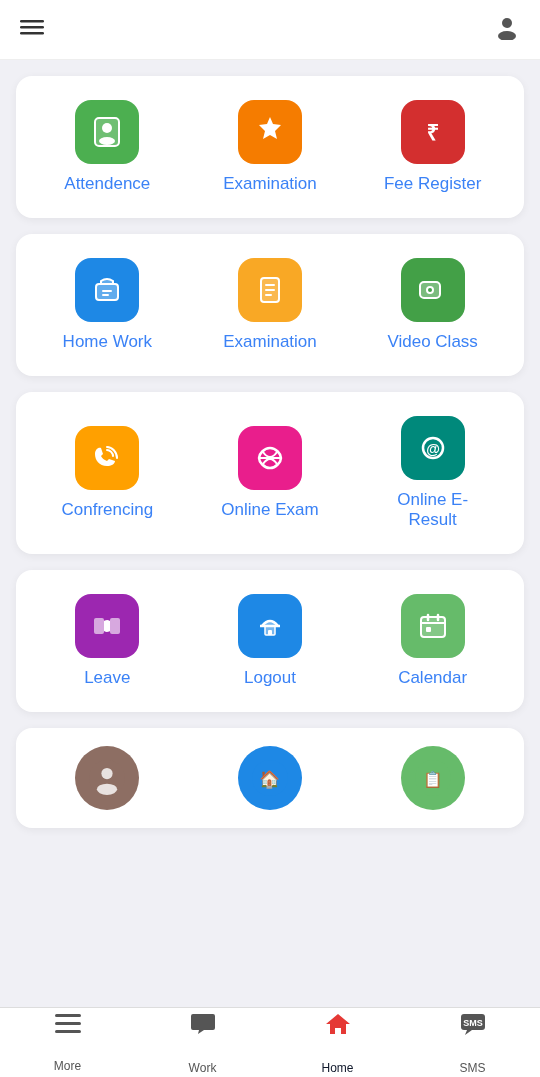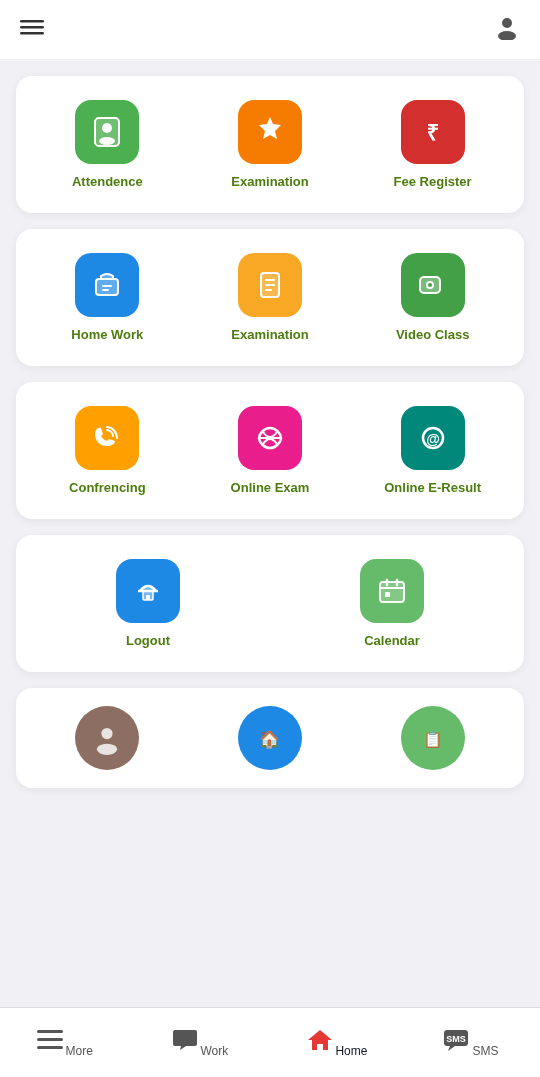--- a/index.html
+++ b/index.html
@@ -63,24 +63,24 @@
     .menu-item {
       display: flex;
       flex-direction: column;
       align-items: center;
       gap: 10px;
       cursor: pointer;
       width: 100px;
     }
 
     .menu-item-label {
-      font-size: 13px;
-      color: #4d7c0f;
+      font-size: 17px;
+      color: #3b82f6;
       text-align: center;
-      font-weight: 700;
+      font-weight: 400;
     }
 
     
     .icon-wrap {
       width: 64px;
       height: 64px;
       border-radius: 16px;
       display: flex;
       align-items: center;
       justify-content: center;
@@ -113,21 +113,21 @@
       height: 70px;
       background: #fff;
       border-top: 1px solid #ddd;
       display: flex;
       align-items: center;
       justify-content: space-around;
     }
 
     .nav-item {
       display: flex;
-      flex-direction: row;
+      flex-direction: column;
       align-items: center;
       gap: 2px;
       cursor: pointer;
       min-width: 60px;
     }
 
     .nav-item-label {
       font-size: 12px;
       color: #555;
       margin-top: 16px;
@@ -273,20 +273,30 @@
           <circle cx="18" cy="18" r="10" stroke="white" stroke-width="2.5" fill="none"></circle>
           <text x="18" y="24" text-anchor="middle" font-size="14" font-weight="bold" fill="white" font-family="Arial">@</text>
         </svg>
       </div>
       <span class="menu-item-label">Online E-Result</span>
     </div>
   </div>
 
   <div class="card">
     <div class="menu-item">
+      <div class="icon-wrap bg-purple">
+        <svg viewBox="0 0 36 36" fill="white">
+          <rect x="5" y="10" width="10" height="16" rx="2" fill="white" fill-opacity="0.6"></rect>
+          <rect x="21" y="10" width="10" height="16" rx="2" fill="white" fill-opacity="0.6"></rect>
+          <path d="M15 13 C15 13 18 11 21 13 L21 23 C21 23 18 25 15 23 Z" fill="white"></path>
+        </svg>
+      </div>
+      <span class="menu-item-label">Leave</span>
+    </div>
+    <div class="menu-item">
       <div class="icon-wrap bg-blue">
         <svg viewBox="0 0 36 36" fill="white">
           <path d="M18 7 L18 7" stroke="white" stroke-width="2"></path>
           <path d="M8 18 L28 18" stroke="white" stroke-width="2.5" fill="none"></path>
           <path d="M10 18 Q18 8 26 18" stroke="white" stroke-width="2.5" fill="white" fill-opacity="0.4"></path>
           <rect x="13" y="18" width="10" height="9" rx="1" fill="white" fill-opacity="0.4" stroke="white" stroke-width="1.5"></rect>
           <rect x="16" y="22" width="4" height="5" rx="1" fill="white"></rect>
         </svg>
       </div>
       <span class="menu-item-label">Logout</span>

